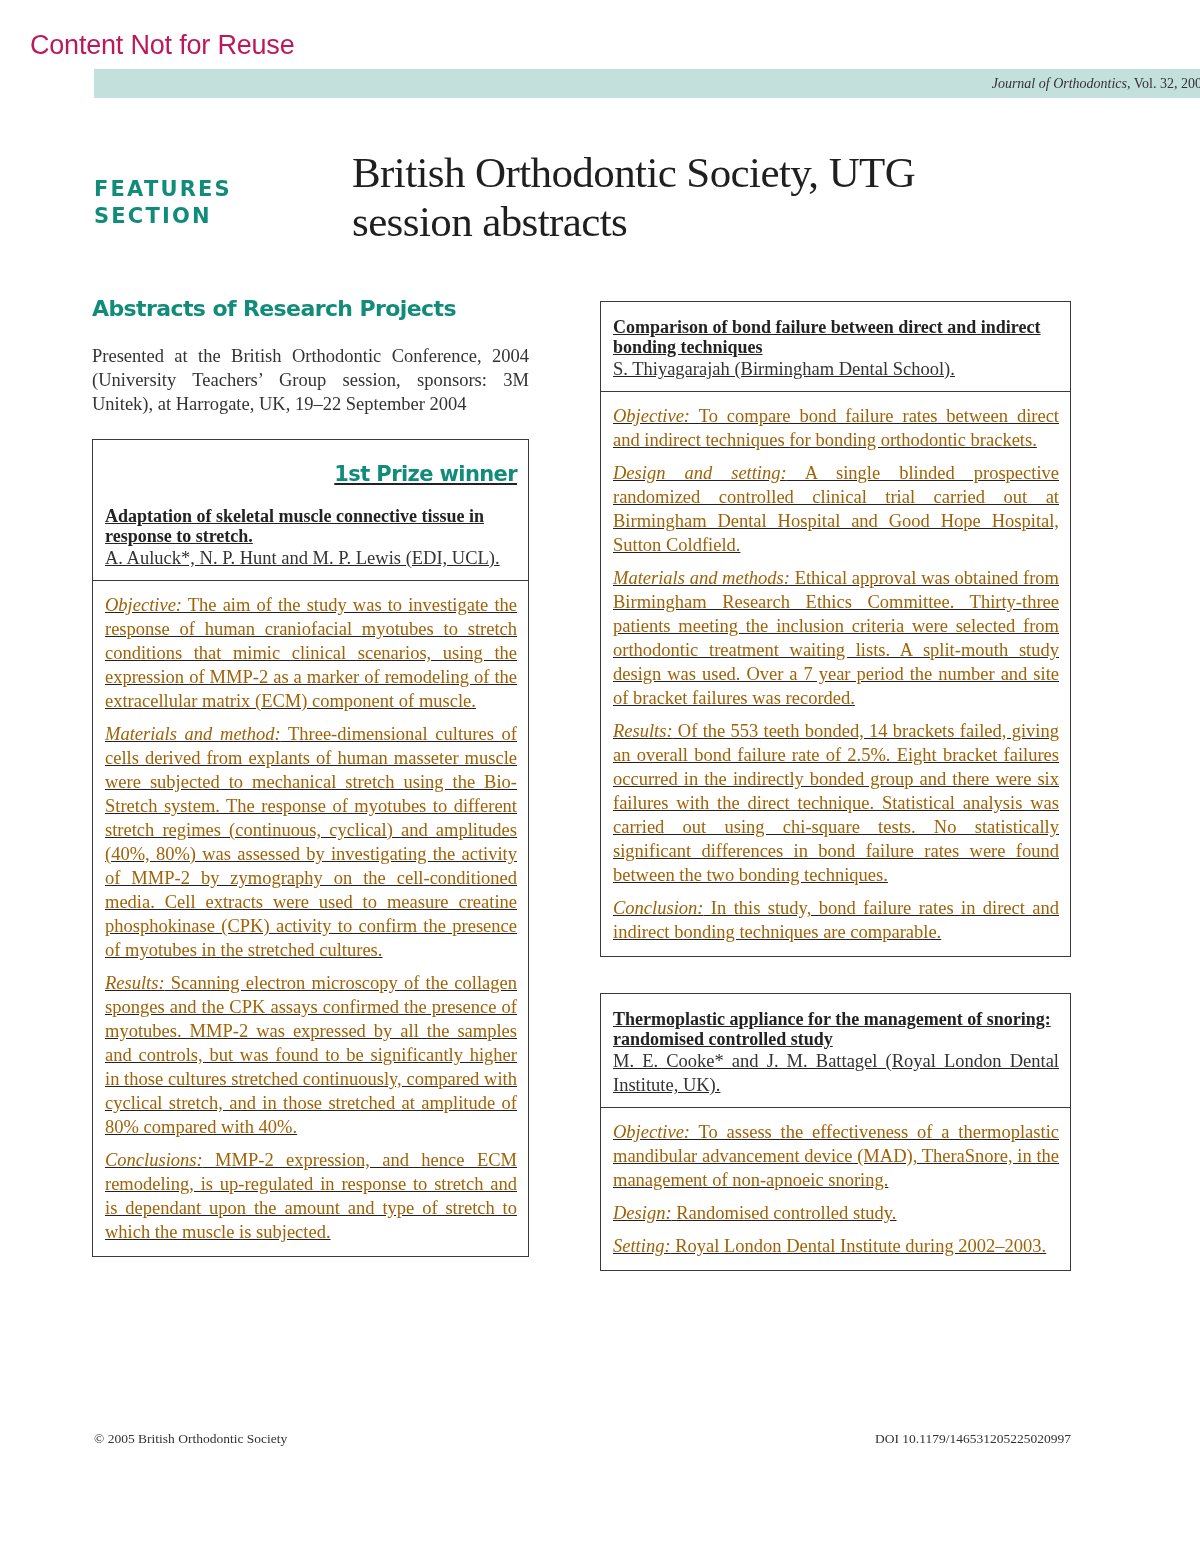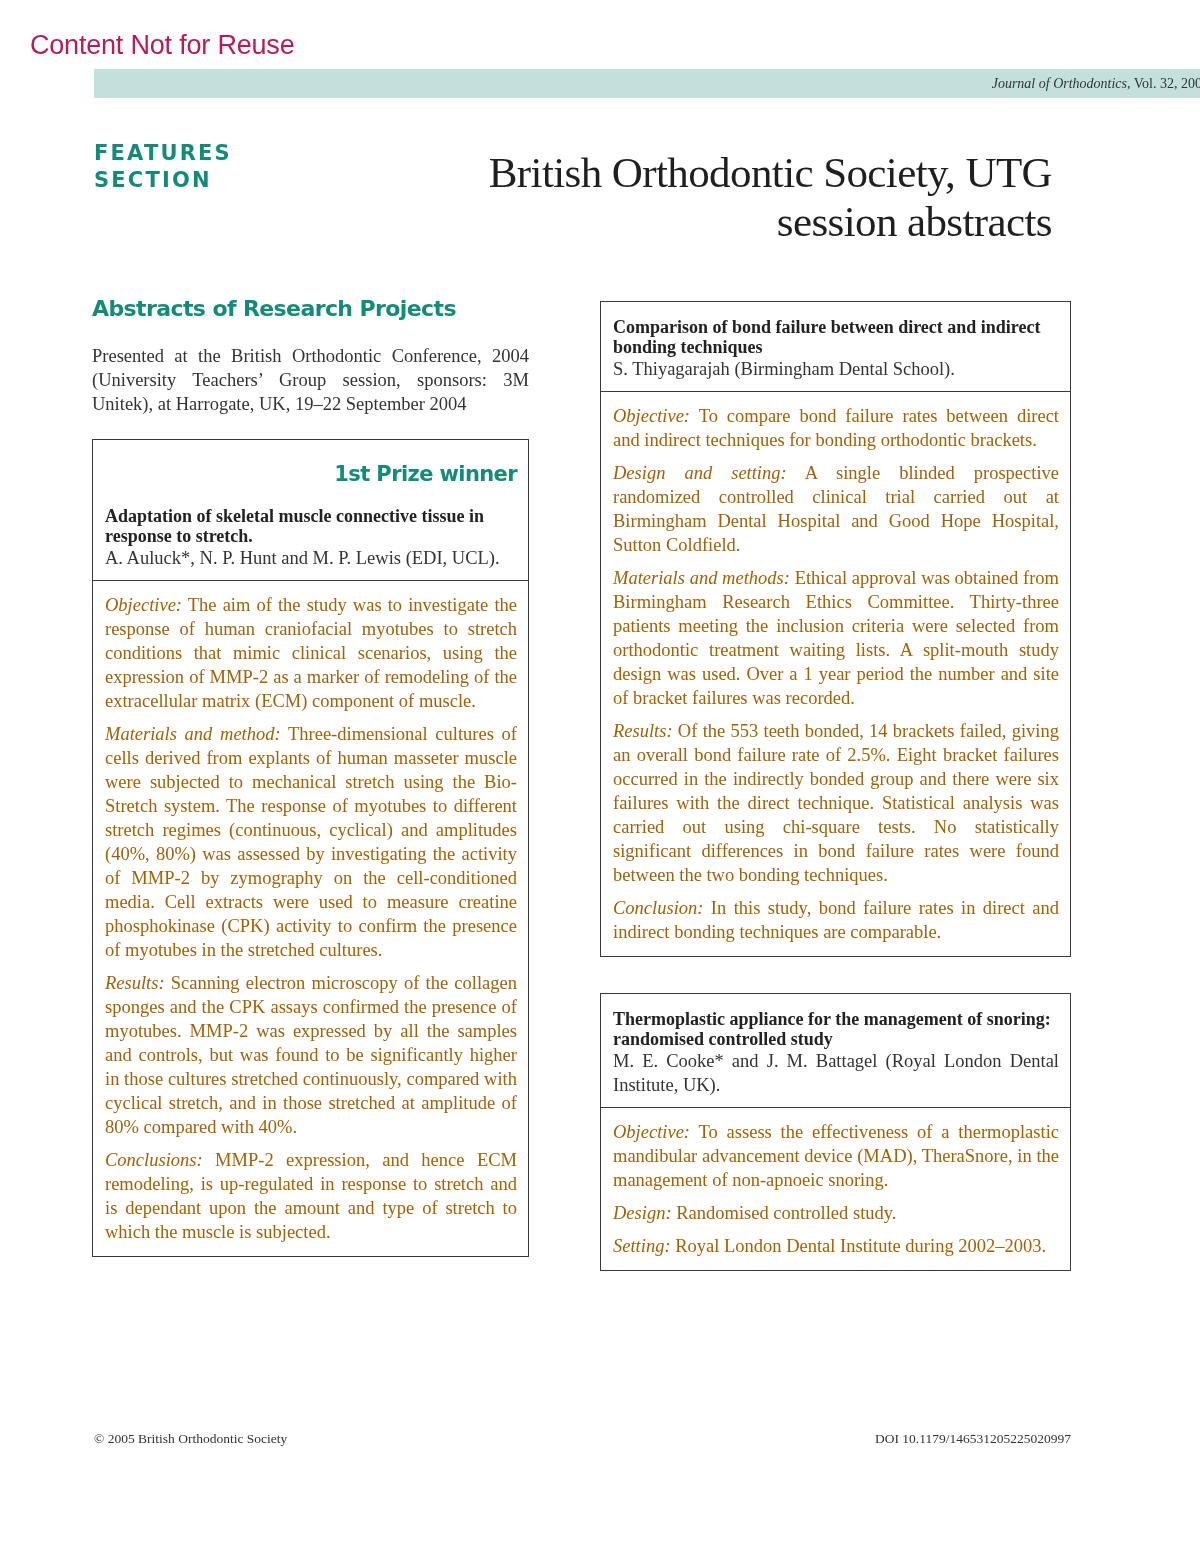--- a/index.html
+++ b/index.html
@@ -14,44 +14,43 @@
     .running-head {
       position: absolute; left: 94px; top: 69px; width: 1184px; height: 29px;
       background: #c4e0dd;
       display: flex; align-items: center; justify-content: flex-end;
       padding-right: 13px;
       font-size: 14px; color: #333;
     }
     .running-head .journal { font-style: italic; }
 
     .section-label {
-      position: absolute; left: 94px; top: 140px;
+      position: absolute; left: 94px; top: 176px;
       font-family: "DejaVu Sans", "Liberation Sans", sans-serif;
       font-weight: bold; font-size: 21px; line-height: 27px;
       color: #128c7a; letter-spacing: 2.2px;
     }
     .page-title {
       position: absolute; left: 352px; top: 148px; width: 700px;
       font-size: 43px; line-height: 49px; color: #1f1f1f; font-weight: normal;
       letter-spacing: -0.6px;
-      text-align: right;
     }
 
     .col-left { position: absolute; left: 92px; top: 296px; width: 437px; }
     .section-heading {
       font-family: "DejaVu Sans", "Liberation Sans", sans-serif;
       font-weight: bold; font-size: 22px; color: #128c7a; letter-spacing: -0.6px;
       margin-bottom: 23px;
     }
     .intro {
       font-size: 18.5px; line-height: 24px; text-align: justify; color: #333;
       margin-bottom: 23px;
     }
 
-    .abstract-box { border: 1.5px solid #3a3a3a; background: #fff; }
+    .abstract-box { border: 1.5px solid #3a3a3a; background: #fff; text-decoration: underline; }
     .box-head { padding: 10px 11px 10px 12px; border-bottom: 1.5px solid #3a3a3a; }
     .prize {
       font-family: "DejaVu Sans", "Liberation Sans", sans-serif;
       font-weight: bold; font-size: 21px; color: #128c7a; letter-spacing: -0.6px;
       margin: 12px 0 20px;
       text-align: right;
     }
     .abs-title { font-weight: bold; font-size: 18px; line-height: 20px; color: #222; }
     .abs-authors { font-size: 18.5px; line-height: 24px; color: #333; text-align: justify; }
     .box-body { padding: 12px 11px 12px 12px; }
@@ -114,21 +113,21 @@
 
 <div class="col-right">
   <div class="abstract-box">
     <div class="box-head">
       <div class="abs-title">Comparison of bond failure between direct and indirect bonding techniques</div>
       <div class="abs-authors">S. Thiyagarajah (Birmingham Dental School).</div>
     </div>
     <div class="box-body">
       <p class="para"><span class="lbl">Objective:</span><span> To compare bond failure rates between direct and indirect techniques for bonding orthodontic brackets.</span></p>
       <p class="para"><span class="lbl">Design and setting:</span><span> A single blinded prospective randomized controlled clinical trial carried out at Birmingham Dental Hospital and Good Hope Hospital, Sutton Coldfield.</span></p>
-      <p class="para"><span class="lbl">Materials and methods:</span><span> Ethical approval was obtained from Birmingham Research Ethics Committee. Thirty-three patients meeting the inclusion criteria were selected from orthodontic treatment waiting lists. A split-mouth study design was used. Over a 1 year period the number and site of bracket failures was recorded.</span></p>
+      <p class="para"><span class="lbl">Materials and methods:</span><span> Ethical approval was obtained from Birmingham Research Ethics Committee. Thirty-three patients meeting the inclusion criteria were selected from orthodontic treatment waiting lists. A split-mouth study design was used. Over a 7 year period the number and site of bracket failures was recorded.</span></p>
       <p class="para"><span class="lbl">Results:</span><span> Of the 553 teeth bonded, 14 brackets failed, giving an overall bond failure rate of 2.5%. Eight bracket failures occurred in the indirectly bonded group and there were six failures with the direct technique. Statistical analysis was carried out using chi-square tests. No statistically significant differences in bond failure rates were found between the two bonding techniques.</span></p>
       <p class="para"><span class="lbl">Conclusion:</span><span> In this study, bond failure rates in direct and indirect bonding techniques are comparable.</span></p>
     </div>
   </div>
 
   <div class="abstract-box box2">
     <div class="box-head">
       <div class="abs-title">Thermoplastic appliance for the management of snoring: randomised controlled study</div>
       <div class="abs-authors">M. E. Cooke* and J. M. Battagel (Royal London Dental Institute, UK).</div>
     </div>

